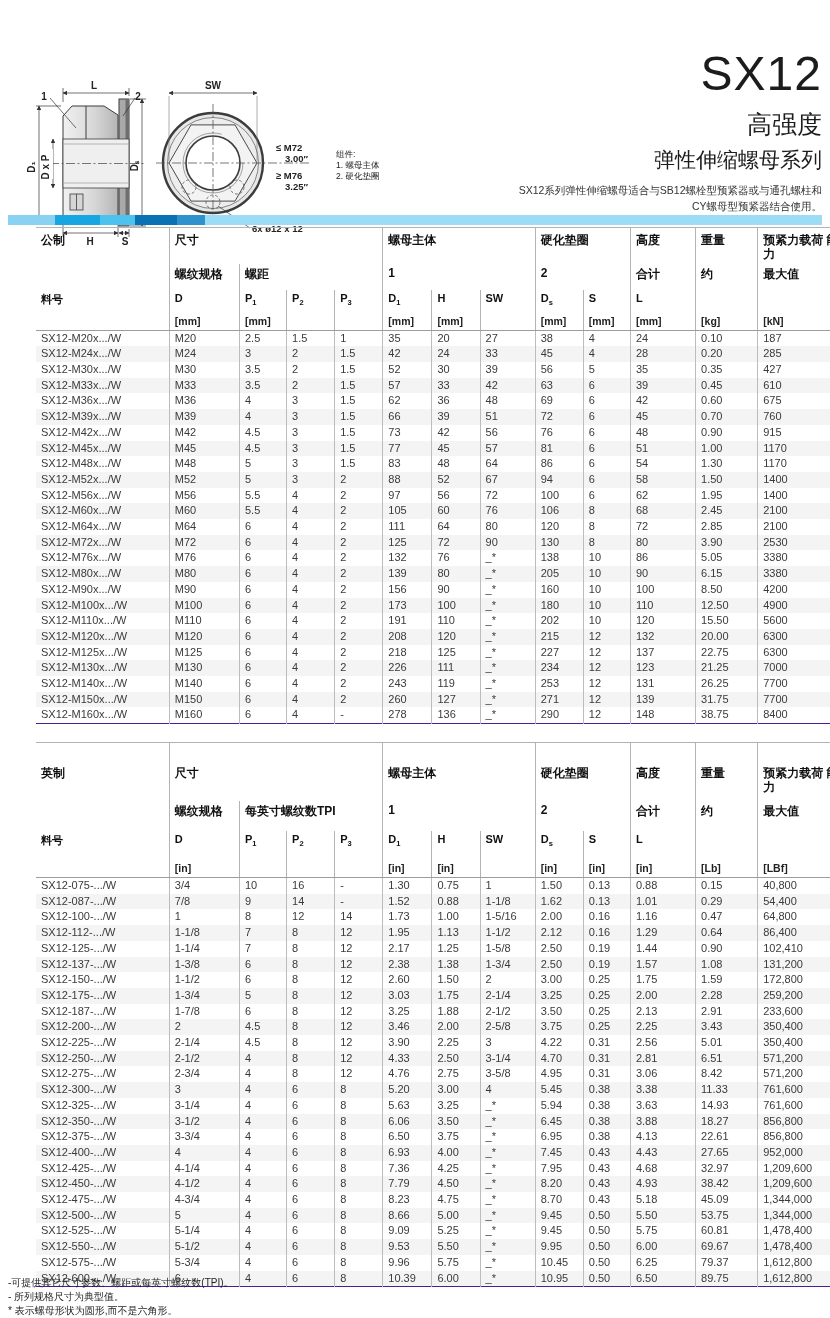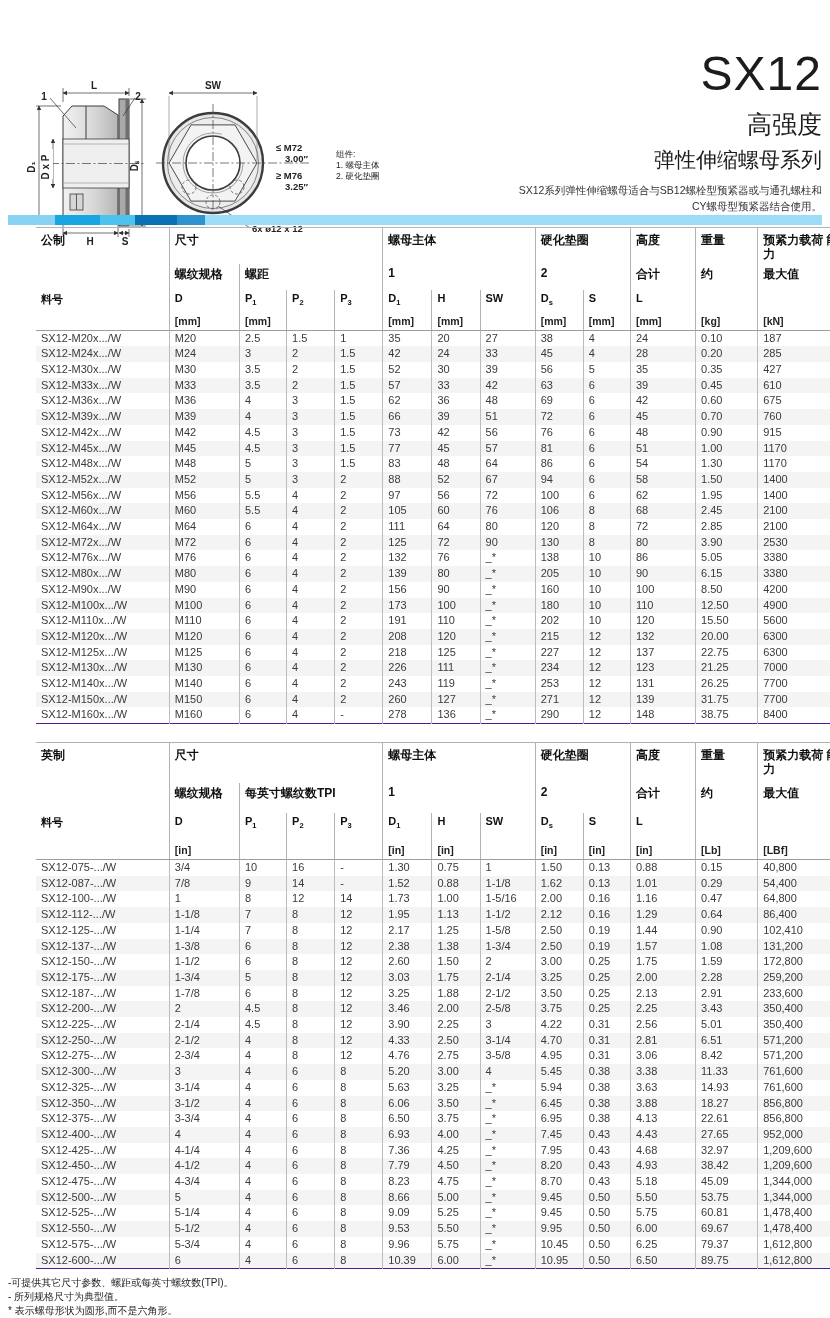--- a/index.html
+++ b/index.html
@@ -35,21 +35,21 @@
   #metric   { top:227px; }
   #imperial { top:742px; }
 
   .datatable th {
     text-align:left; font-weight:bold; color:#111;
     vertical-align:top; padding:2px 2px 2px 5px; white-space:nowrap;
   }
   .hr1 th { font-size:12px; height:26px; padding-top:6px; line-height:1.15; white-space:normal; }
   .hr2 th { font-size:12px; height:22px; }
   .hr3 th { font-size:11px; height:36px; position:relative; }
-  #imperial .hr1 th { height:32px; padding-top:6px; }
+  #imperial .hr1 th { height:32px; padding-top:24px; }
   #imperial .hr2 th { height:26px; }
   #imperial .hr3 th { height:42px; }
   .hr3 .unit { font-weight:bold; font-size:10.5px; color:#222; display:block; position:absolute; bottom:3px; left:5px; }
   .datatable sub { font-size:7.5px; }
 
   .gb { border-left:1px solid #b3b3b3; }
   .hr3 th + th { border-left:1px solid #b3b3b3; }
   .c  { text-align:center; padding-left:0; }
   thead tr.hr3 th { border-bottom:1px solid #9d9d9d; }
 

